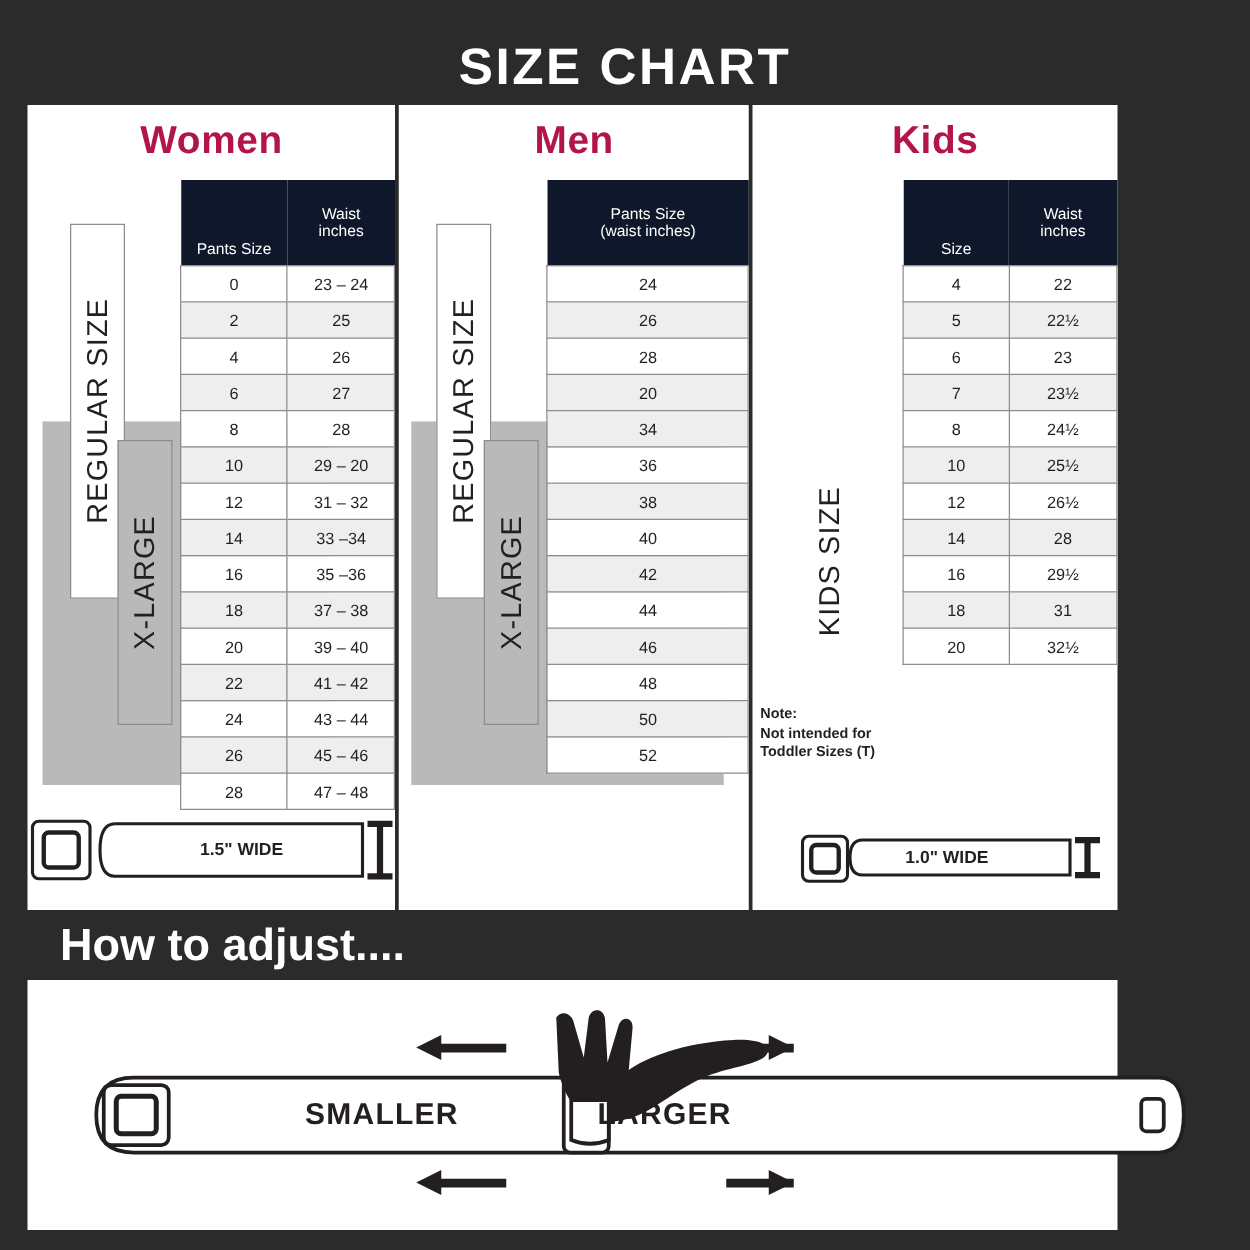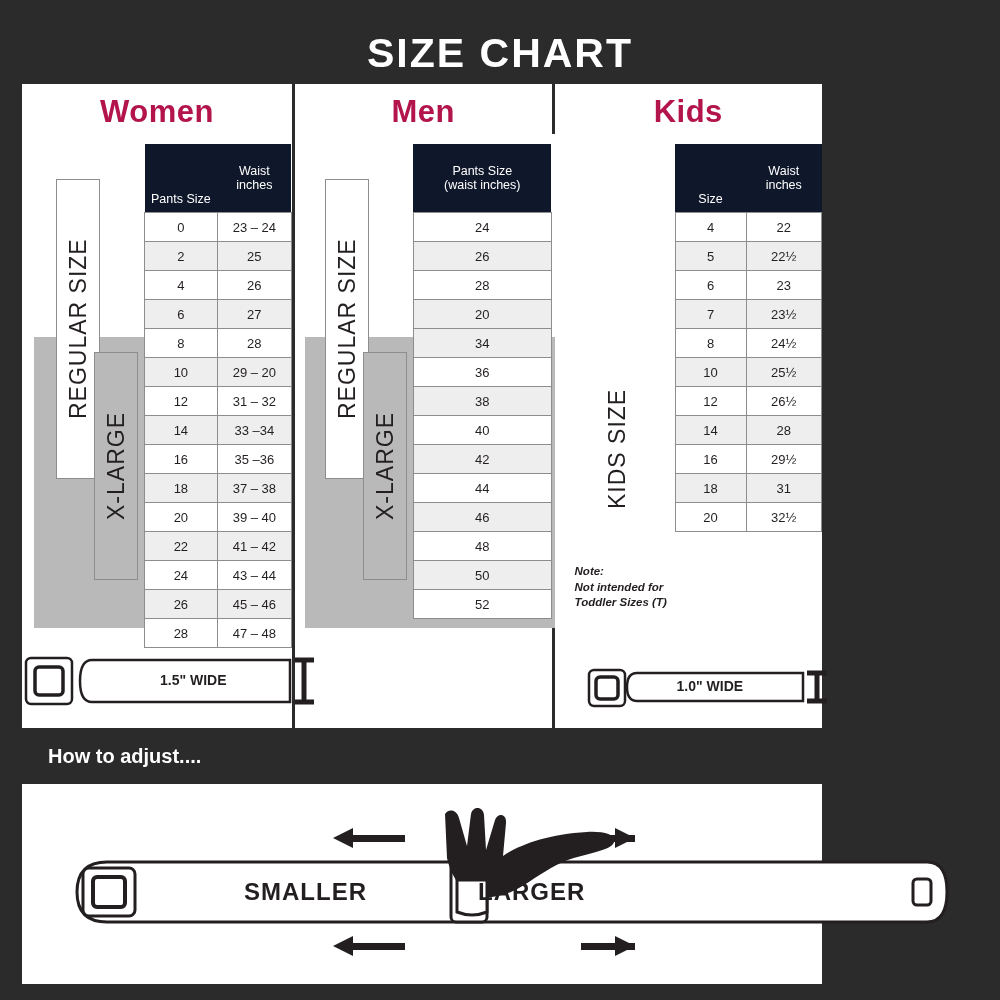--- a/index.html
+++ b/index.html
@@ -35,21 +35,21 @@
   }
   .title-bar .title-text {
     font-size: 41px;
     font-weight: bold;
     letter-spacing: 2px;
   }
 
   
   .panel {
     background: #ffffff;
-    width: 800px;
+    width: 872px;
     box-sizing: border-box;
   }
   .top-panel {
     height: 644px;
     display: flex;
     position: relative;
   }
   .col {
     position: relative;
     box-sizing: border-box;
@@ -145,21 +145,21 @@
   .howto-bar {
     height: 56px;
     background: #2b2b2b;
     color: #ffffff;
     display: flex;
     align-items: center;
     padding-left: 26px;
     box-sizing: border-box;
   }
   .howto-bar .howto-text {
-    font-size: 20px;
+    font-size: 36px;
     font-weight: bold;
   }
   .bottom-panel {
     height: 200px;
     background: #ffffff;
     position: relative;
     padding-left: 25px;
   }
   .adjust-word {
     position: absolute;
@@ -354,21 +354,21 @@
       <div class="belt-row"></div>
     </div>
 
     <div class="col col-kids">
       <div class="col-title">Kids</div>
 
       <div class="vlabel kids" style="left:40px; top:250px; width:44px; height:230px;">
         <span>KIDS SIZE</span>
       </div>
 
-      <div class="note" style="left:20px; top:480px; white-space:pre-line;font-style:italic;">Note:
+      <div class="note" style="left:6px; top:480px; white-space:pre-line;">Note:
 Not intended for
 Toddler Sizes (T)</div>
 
       <div class="table-wrap" style="position:absolute; left:120px; top:50px;">
         <table class="sizes">
           <thead>
             <tr>
               <th style="width:87px; height:56px; vertical-align:bottom;">Size</th>
               <th style="width:87px; height:56px; vertical-align:middle; white-space:pre-line;">Waist
 inches</th>

